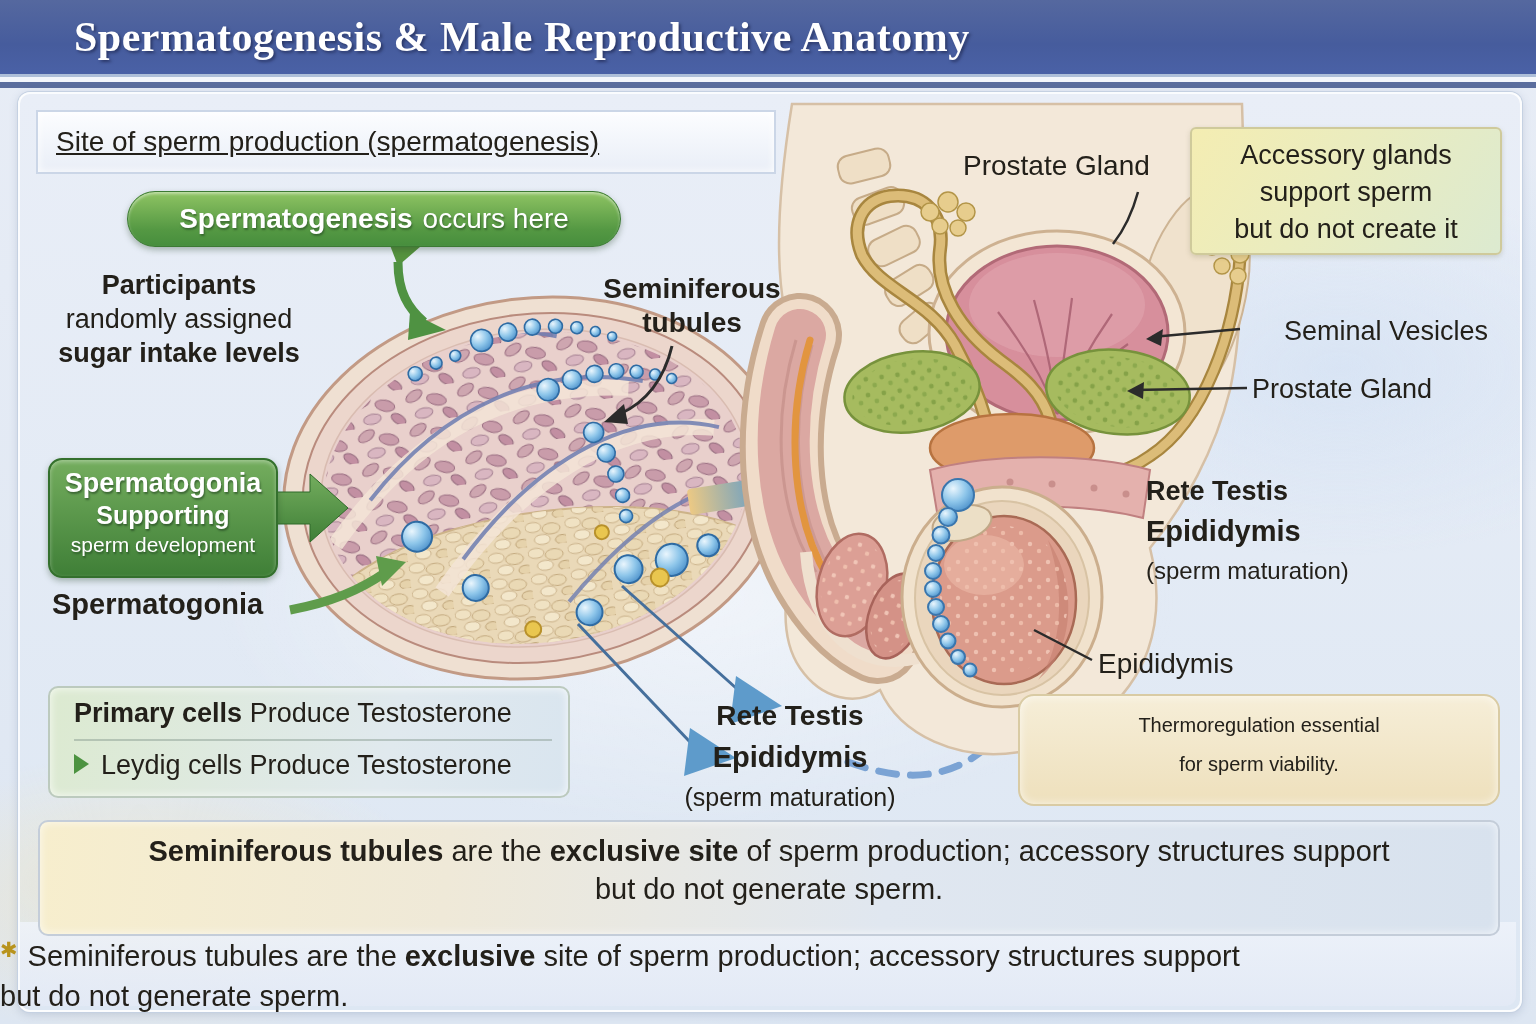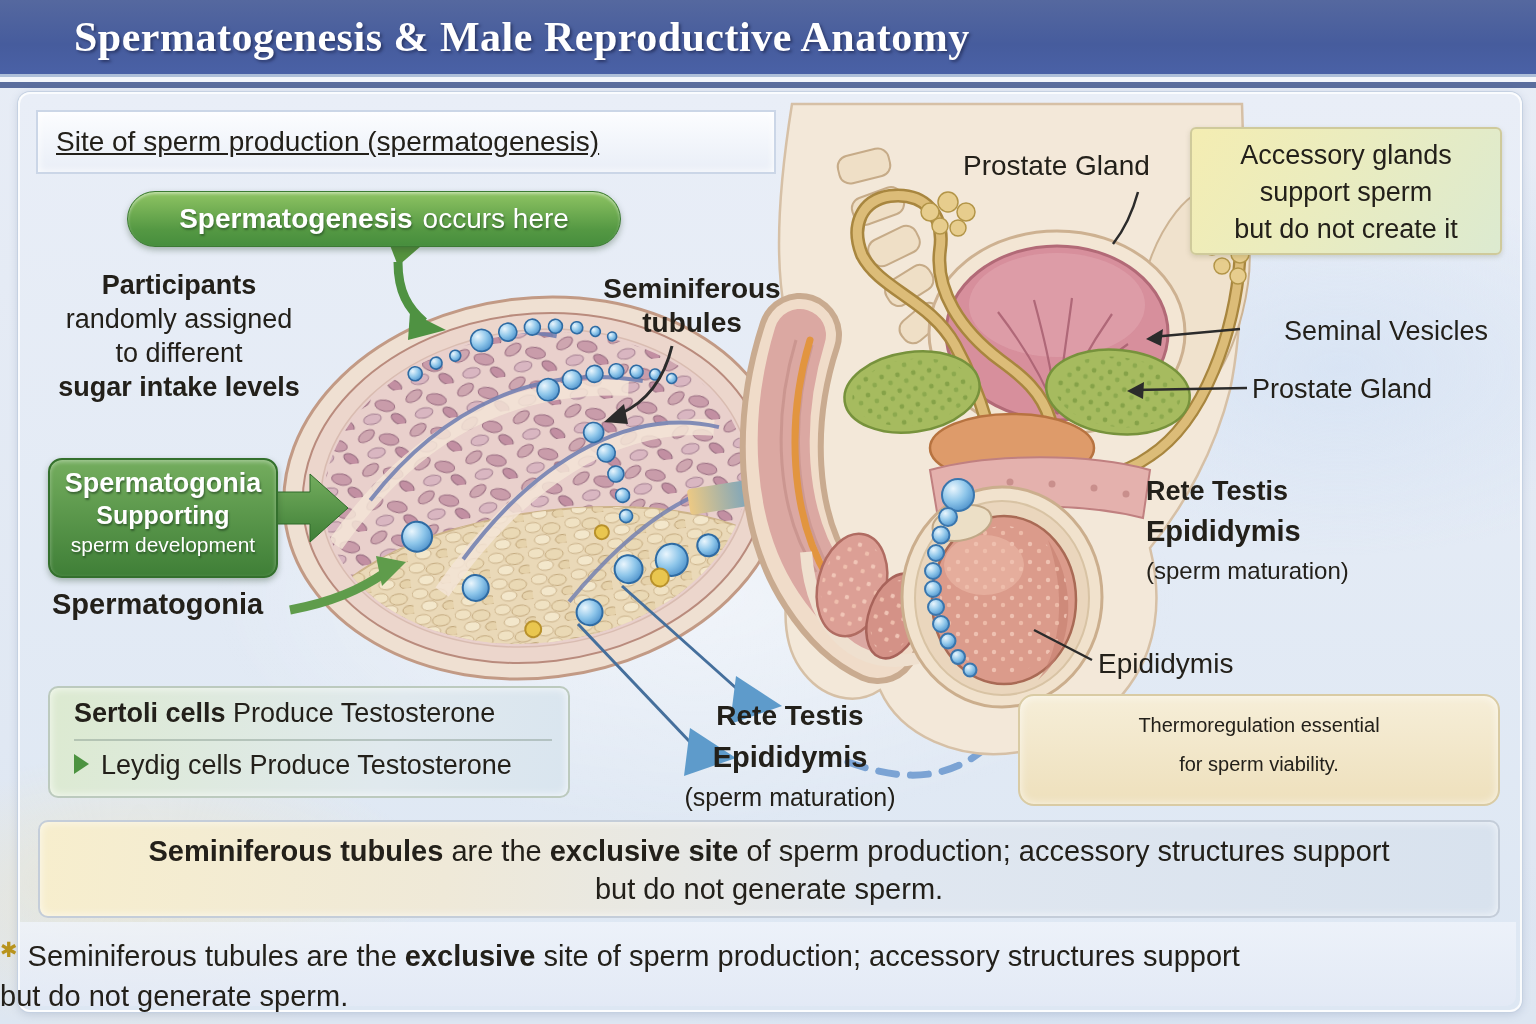--- a/index.html
+++ b/index.html
@@ -75,21 +75,21 @@
   .pg-lbl{left:1252px;top:374px;font-size:27px;}
   .right-mat{left:1146px;top:476px;}
   .right-mat .l1{font-weight:bold;font-size:27px;}
   .right-mat .l2{font-weight:bold;font-size:29px;margin-top:8px;}
   .right-mat .l3{font-size:24px;margin-top:9px;}
   .epi-lbl{left:1098px;top:648px;font-size:28px;}
   .thermo{left:1018px;top:694px;width:482px;height:112px;border-radius:16px;
           background:linear-gradient(#f6eed8,#eee0bc);border:2px solid #d9cba4;
           box-shadow:inset 0 0 10px rgba(255,255,255,.7);
           text-align:center;font-weight:normal;font-size:20px;line-height:39px;padding-top:10px;box-sizing:border-box;}
-  .bottom-box{left:38px;top:820px;width:1462px;height:98px;border-radius:10px;
+  .bottom-box{left:38px;top:820px;width:1462px;height:116px;border-radius:10px;
               background:linear-gradient(95deg,#f7eecd 0%,#efe9d8 28%,#e0e7f0 58%,#d8e2ee 100%);
               border:2px solid #c4cdd9;box-shadow:inset 0 0 10px rgba(255,255,255,.7);
               text-align:center;font-size:29px;line-height:38px;padding-top:10px;box-sizing:border-box;}
   .footnote{left:0;top:930px;width:1536px;text-align:left;font-size:29px;line-height:40px;z-index:3;}
   .mark{color:#b8931c;font-weight:bold;font-size:21px;vertical-align:9px;margin-right:10px;}
 </style>
 </head>
 <body>
 
 <div id="stage">
@@ -350,42 +350,41 @@
   </div>
 
   <div class="lbl pill">
     <b>Spermatogenesis</b>
     <span>occurs here</span>
   </div>
 
   <div class="lbl participants">
     <div style="font-weight:bold">Participants</div>
     <div>randomly assigned</div>
-    <div>to different</div>
     <div style="font-weight:bold">sugar intake levels</div>
   </div>
 
   <div class="lbl sem-label">
     <div>Seminiferous</div>
     <div>tubules</div>
   </div>
 
   <div class="lbl sperm-box">
     <div class="l1">Spermatogonia</div>
     <div class="l2">Supporting</div>
     <div class="l3">sperm development</div>
   </div>
 
   <div class="lbl sperm-lbl">
     <div class="t">Spermatogonia</div>
   </div>
 
   <div class="lbl sertoli">
     <div>
-      <b>Sertoli cells</b><span> Produce Testosterone</span>
+      <b>Primary cells</b><span> Produce Testosterone</span>
     </div>
     <div class="div"></div>
     <div>
       <span class="tri"></span><span>Leydig cells Produce Testosterone</span>
     </div>
   </div>
 
   <div class="lbl center-mat">
     <div class="l1">Rete Testis</div>
     <div class="l2">Epididymis</div>

